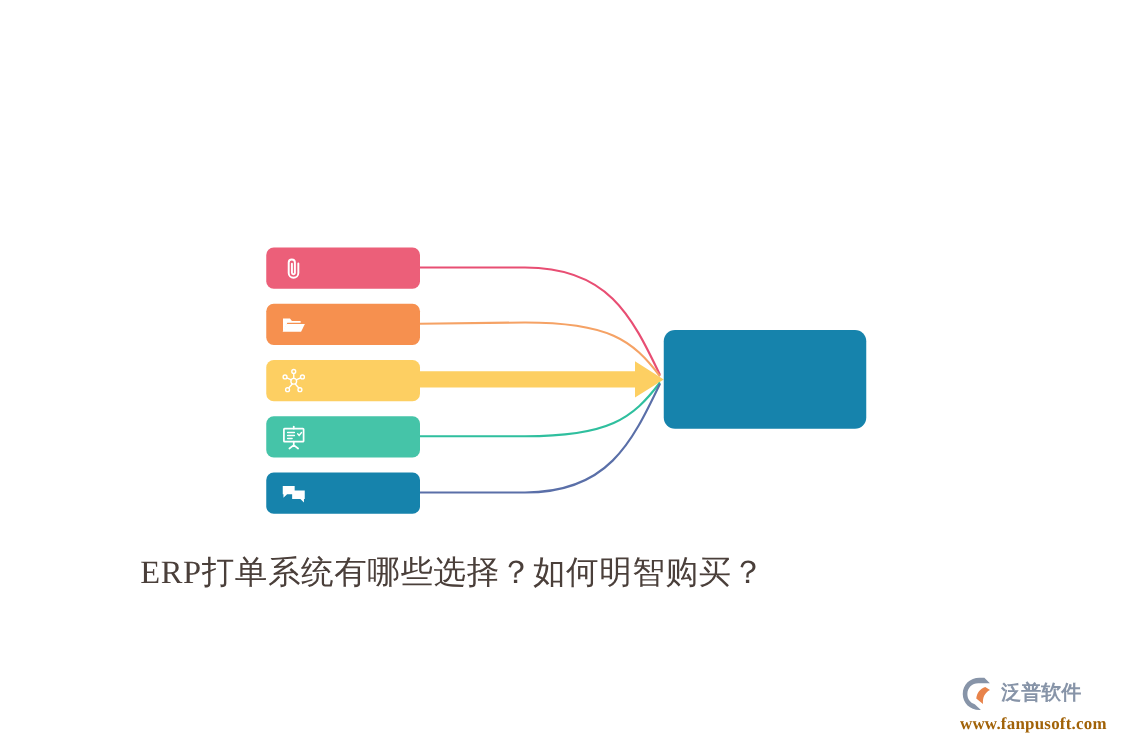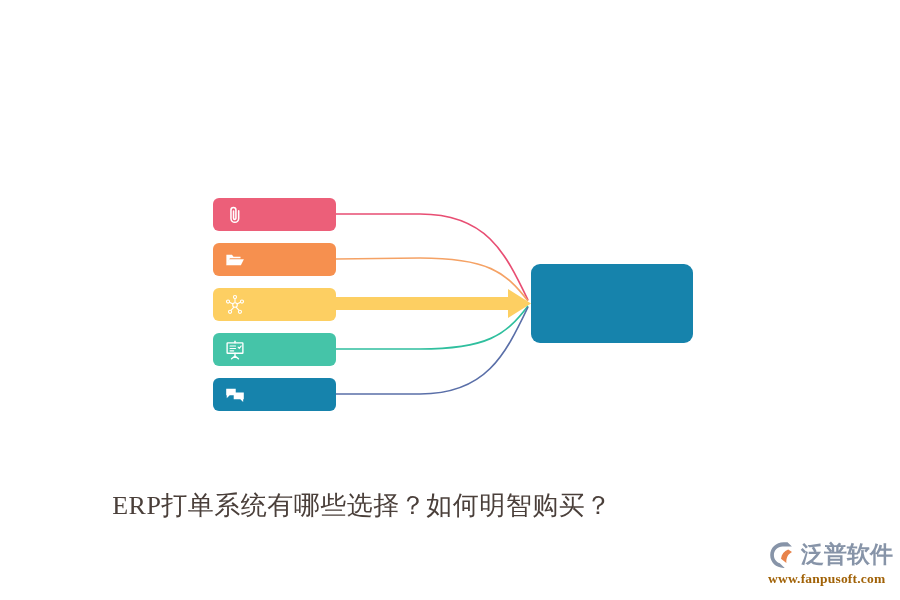--- a/index.html
+++ b/index.html
@@ -85,21 +85,20 @@
     position: absolute;
     left: 0;
     top: 440px;
     width: 724px;
     text-align: center;
     font-family: "Liberation Serif", "DejaVu Serif", serif;
     font-size: 26px;
     letter-spacing: 0.5px;
     color: #4a3f3a;
     white-space: nowrap;
-    margin-top: 48px;
   }
 
   
   #watermark {
     position: absolute;
     left: 768px;
     top: 538px;
     width: 124px;
     height: 52px;
   }
@@ -109,22 +108,22 @@
     height: 34px;
   }
   #wm-mark {
     width: 30px;
     height: 30px;
     flex: 0 0 30px;
     margin-right: 3px;
   }
   #wm-mark svg { display: block; width: 30px; height: 30px; }
   #wm-name {
-    font-family: Liberation Serif, serif;
-    font-size: 23px;
+    font-family: Liberation Sans, sans-serif;
+    font-size: 16px;
     font-weight: bold;
     color: #8794a8;
     line-height: 30px;
     white-space: nowrap;
   }
   #wm-url {
     font-family: "Liberation Serif", serif;
     font-size: 13.5px;
     font-weight: bold;
     color: #a16207;

